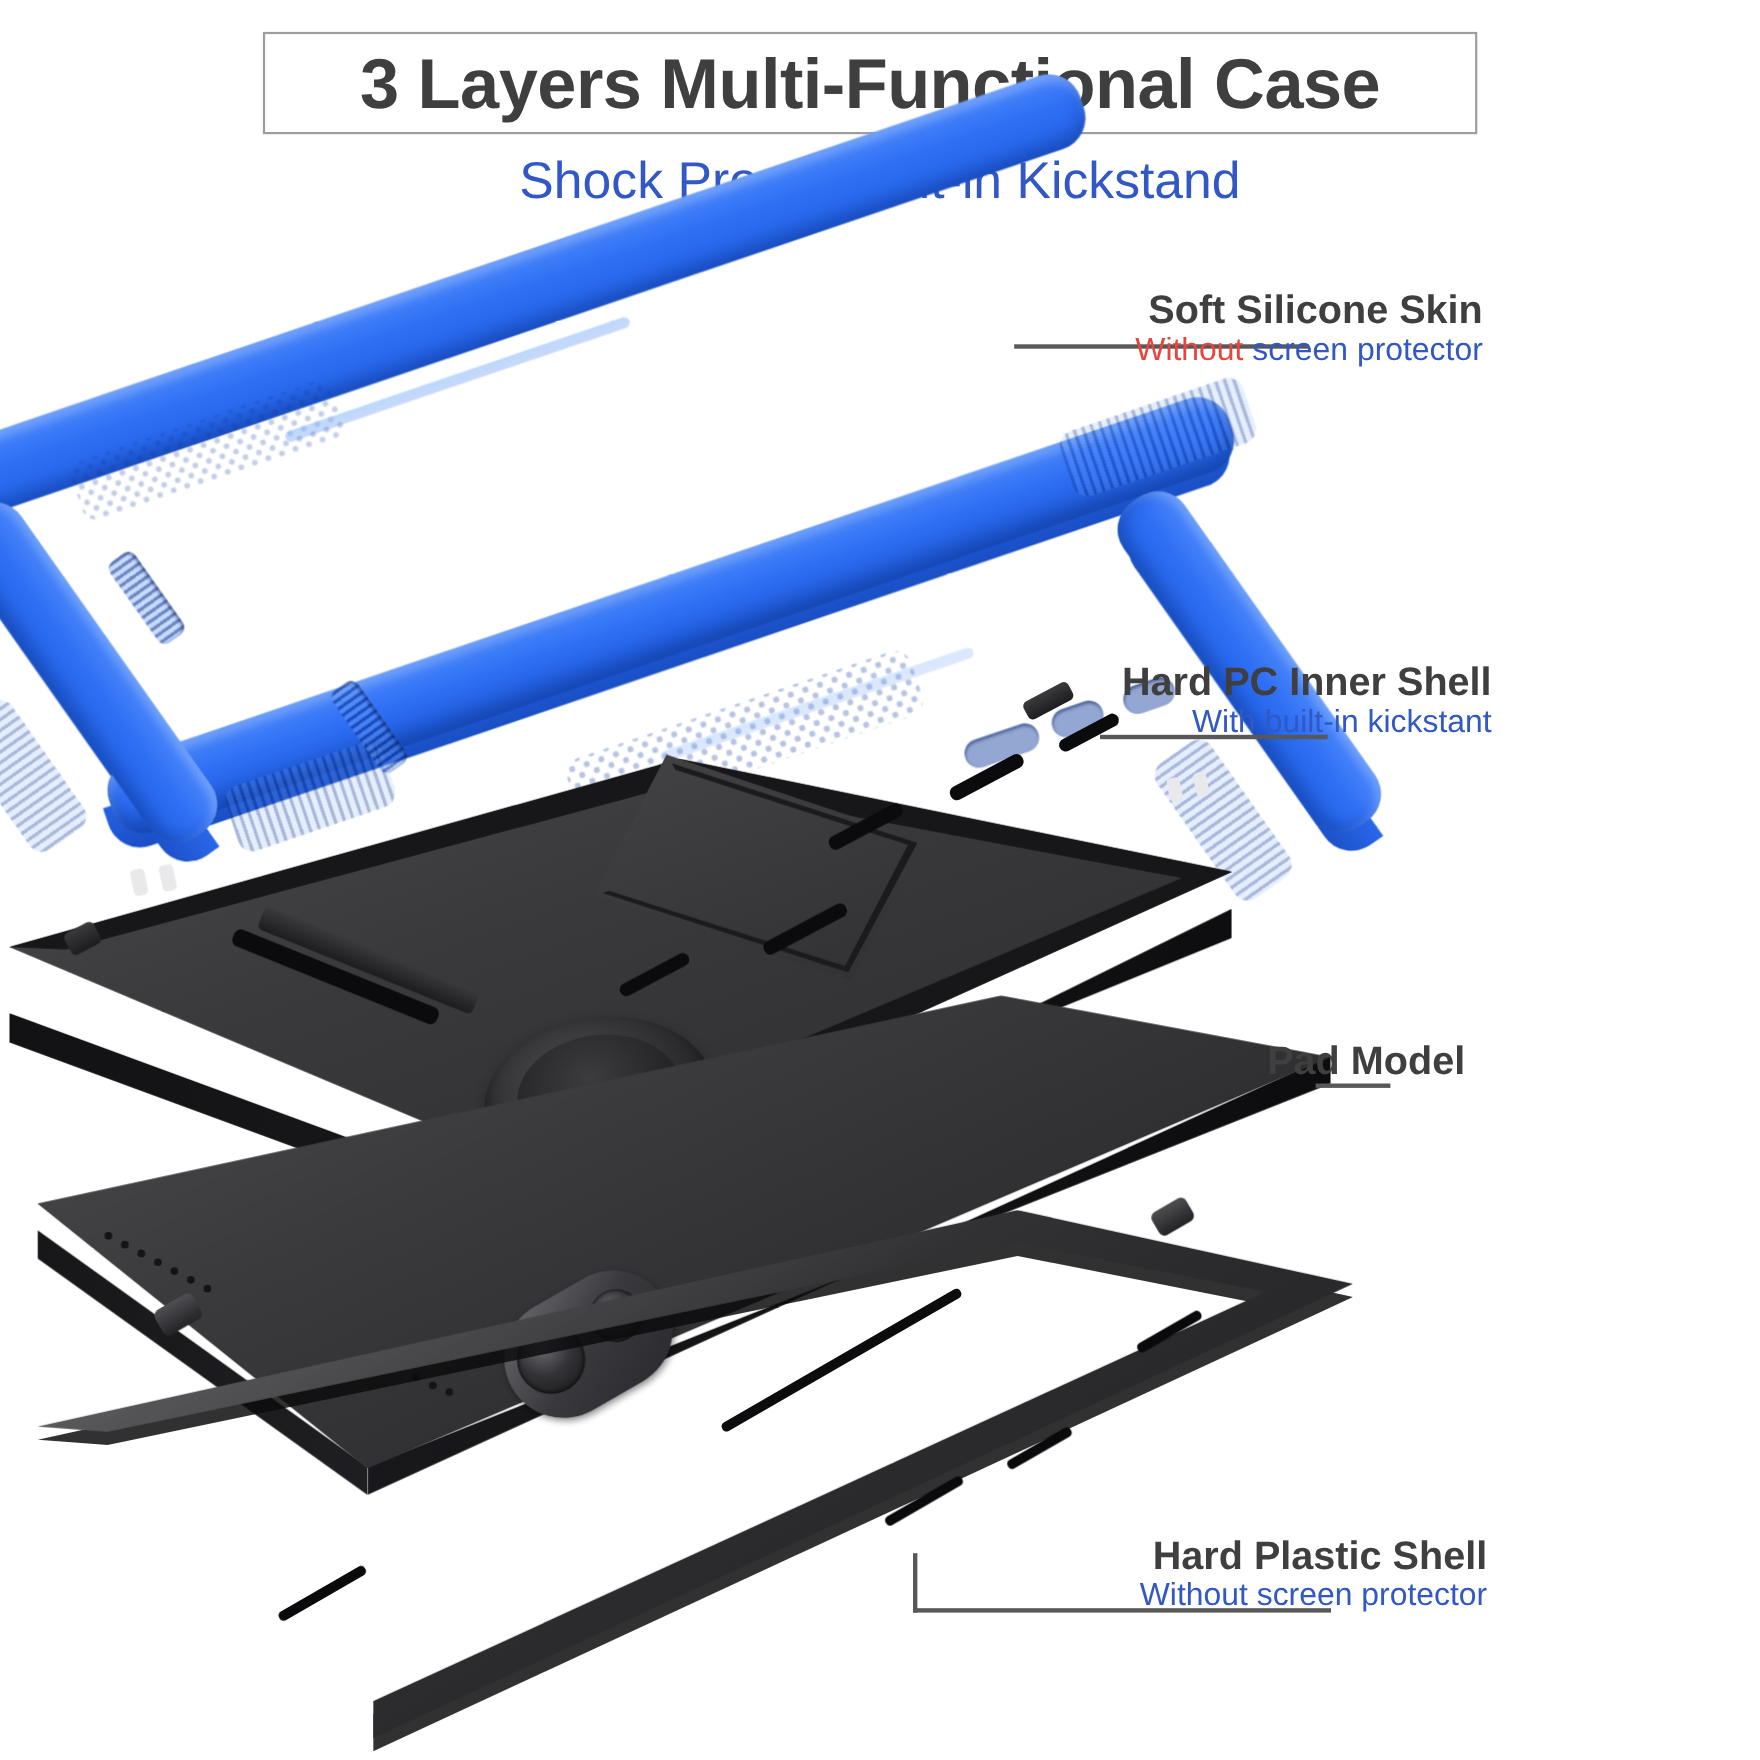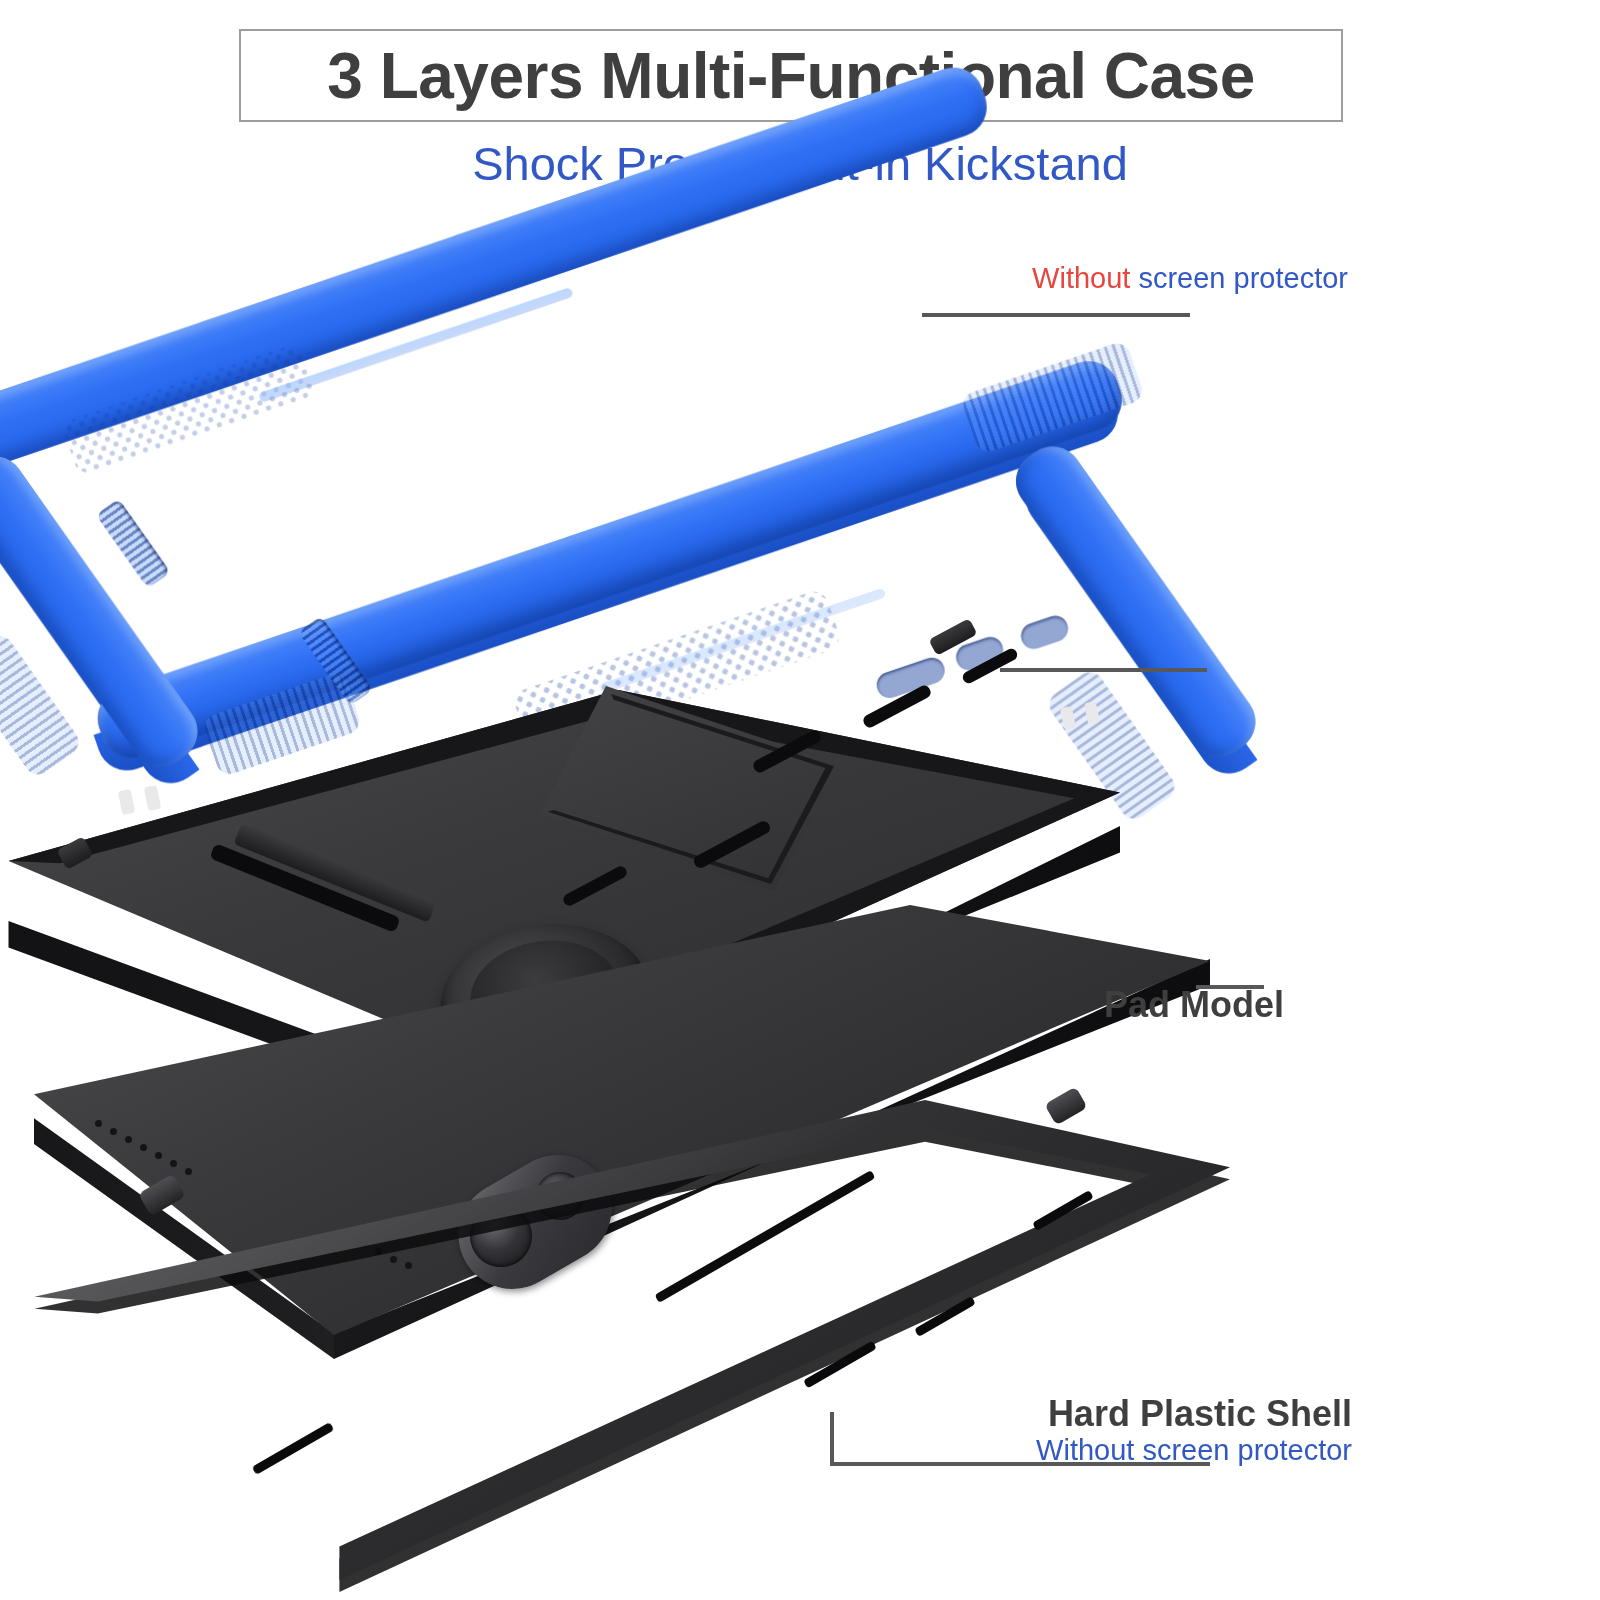--- a/index.html
+++ b/index.html
@@ -374,29 +374,34 @@
     <div class="bz-clip" style="left:142px;top:1182px;width:40px;height:26px;transform:rotate(-30deg);"></div>
     <div class="bz-clip" style="left:1048px;top:1094px;width:36px;height:24px;transform:rotate(-30deg);"></div>
     <div class="bz-slot" style="left:248px;top:1444px;width:90px;height:9px;transform:rotate(-30deg);"></div>
     <div class="bz-slot" style="left:800px;top:1360px;width:80px;height:9px;transform:rotate(-30deg);"></div>
     <div class="bz-slot" style="left:912px;top:1312px;width:66px;height:9px;transform:rotate(-30deg);"></div>
     <div class="bz-slot" style="left:1030px;top:1206px;width:66px;height:9px;transform:rotate(-30deg);"></div>
   </div>
 
   <div class="lead lead-h" style="left:922px;top:313px;width:268px;"></div>
   <div class="callout" style="left:640px;top:262px;width:708px;">
+    <div class="lbl">Soft Silicone Skin</div>
     <div class="sub">
       <span class="em">Without</span><span> screen protector</span>
     </div>
   </div>
 
   <div class="lead lead-h" style="left:1000px;top:668px;width:207px;"></div>
+  <div class="callout" style="left:620px;top:600px;width:736px;">
+    <div class="lbl">Hard PC Inner Shell</div>
+    <div class="sub">With built-in kickstant</div>
+  </div>
 
   <div class="lead lead-h" style="left:1196px;top:985px;width:68px;"></div>
-  <div class="callout" style="left:880px;top:944px;width:404px;text-align:left;margin-top:41px;">
+  <div class="callout" style="left:928px;top:944px;width:404px;text-align:left;">
     <div class="lbl" style="text-align:right;">Pad Model</div>
   </div>
 
   <div class="lead lead-v" style="left:830px;top:1412px;height:54px;"></div>
   <div class="lead lead-h" style="left:830px;top:1462px;width:380px;"></div>
   <div class="callout" style="left:640px;top:1394px;width:712px;">
     <div class="lbl">Hard Plastic Shell</div>
     <div class="sub">Without screen protector</div>
   </div>
 

